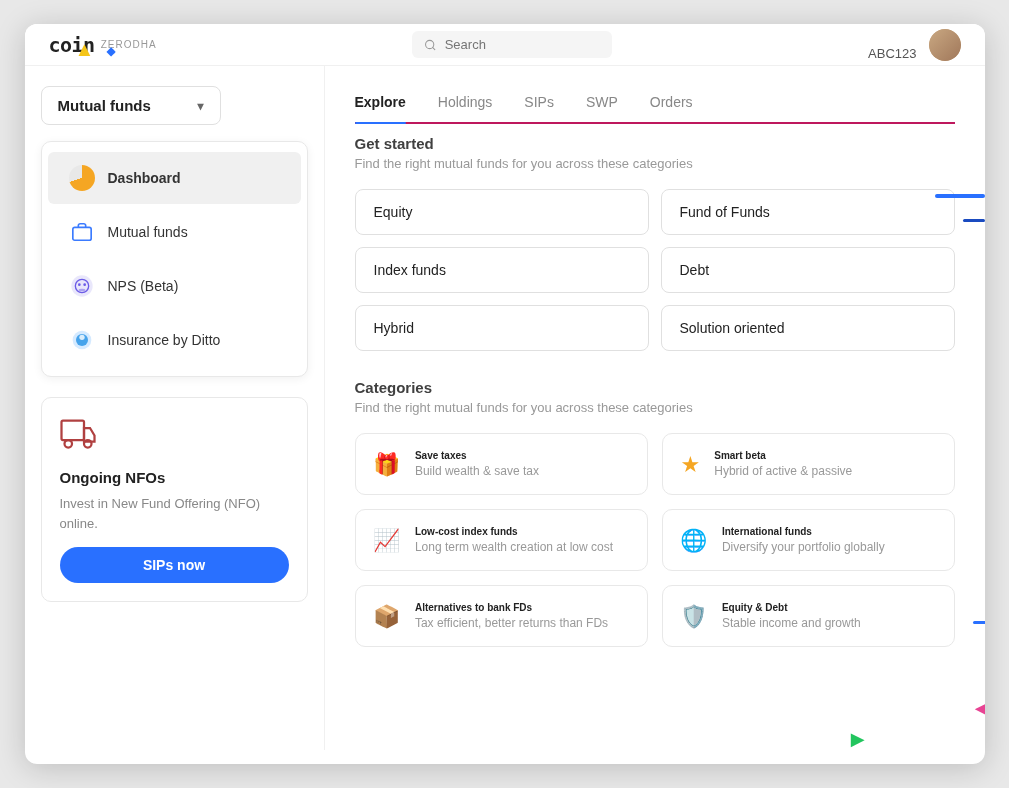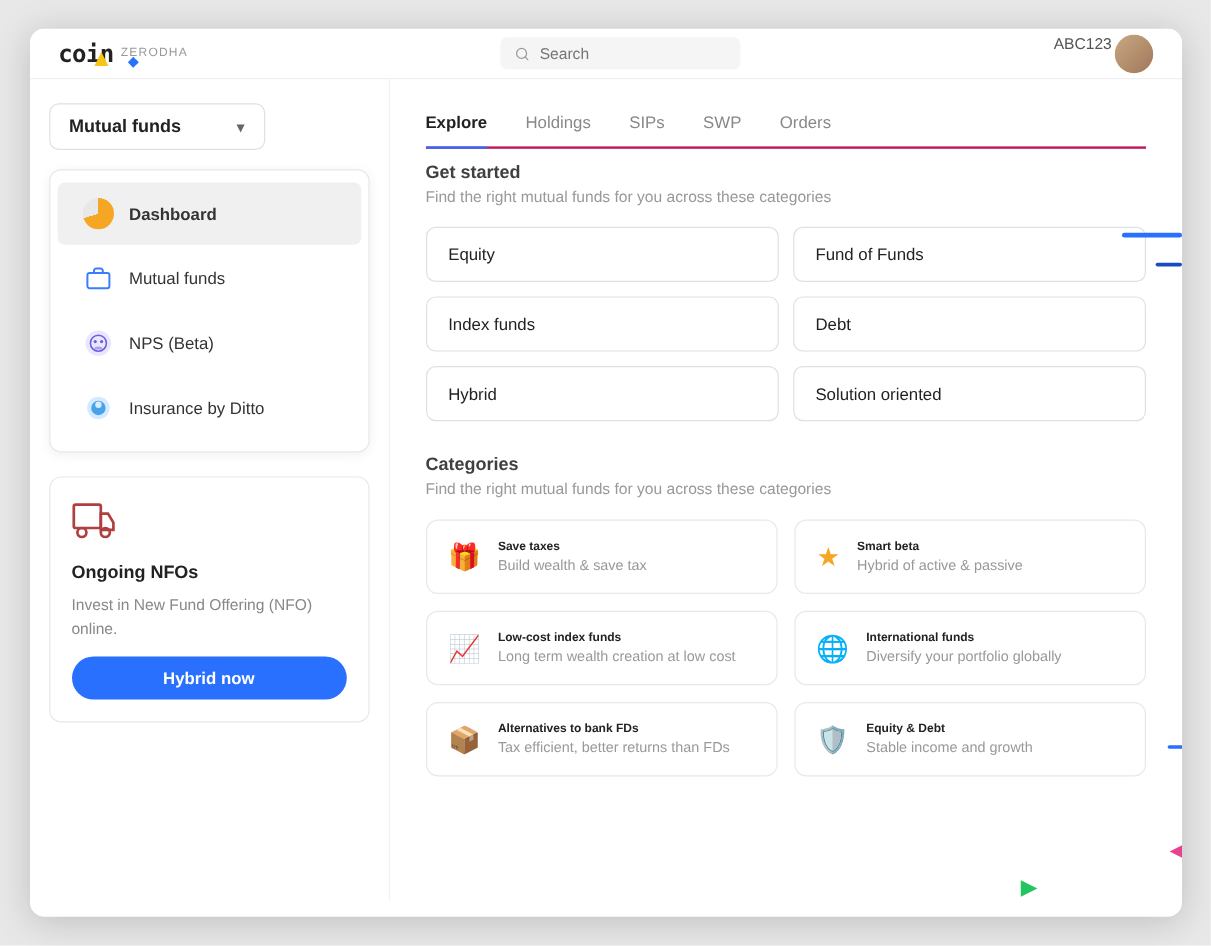--- a/index.html
+++ b/index.html
@@ -64,22 +64,22 @@
     .search-bar input {
       border: none;
       background: transparent;
       font-size: 13px;
       color: #888;
       outline: none;
       width: 100%;
     }
     .user-info {
       display: flex;
-      align-items: flex-start;
-      gap: 2px;
+      align-items: flex-end;
+      gap: 12px;
     }
     .user-id {
       font-size: 13px;
       color: #555;
       font-weight: 500;
     }
     .avatar {
       width: 32px;
       height: 32px;
       border-radius: 50%;
@@ -393,21 +393,21 @@
         <div class="nfo-icon">
           <svg width="36" height="36" viewBox="0 0 24 24" fill="none" stroke="#b04040" stroke-width="1.5">
             <rect x="1" y="3" width="15" height="13" rx="1"></rect>
             <path d="M16 8h4l3 5v4h-7V8z"></path>
             <circle cx="5.5" cy="18.5" r="2.5"></circle>
             <circle cx="18.5" cy="18.5" r="2.5"></circle>
           </svg>
         </div>
         <div class="nfo-title">Ongoing NFOs</div>
         <div class="nfo-desc">Invest in New Fund Offering (NFO) online.</div>
-        <button class="apply-btn">Hybrid now</button>
+        <button class="apply-btn">SIPs now</button>
       </div>
     </aside>
 
     <main class="content">
 
       <div class="tabs">
         <div class="tab active">Explore</div>
         <div class="tab">Holdings</div>
         <div class="tab">SIPs</div>
         <div class="tab">SWP</div>

